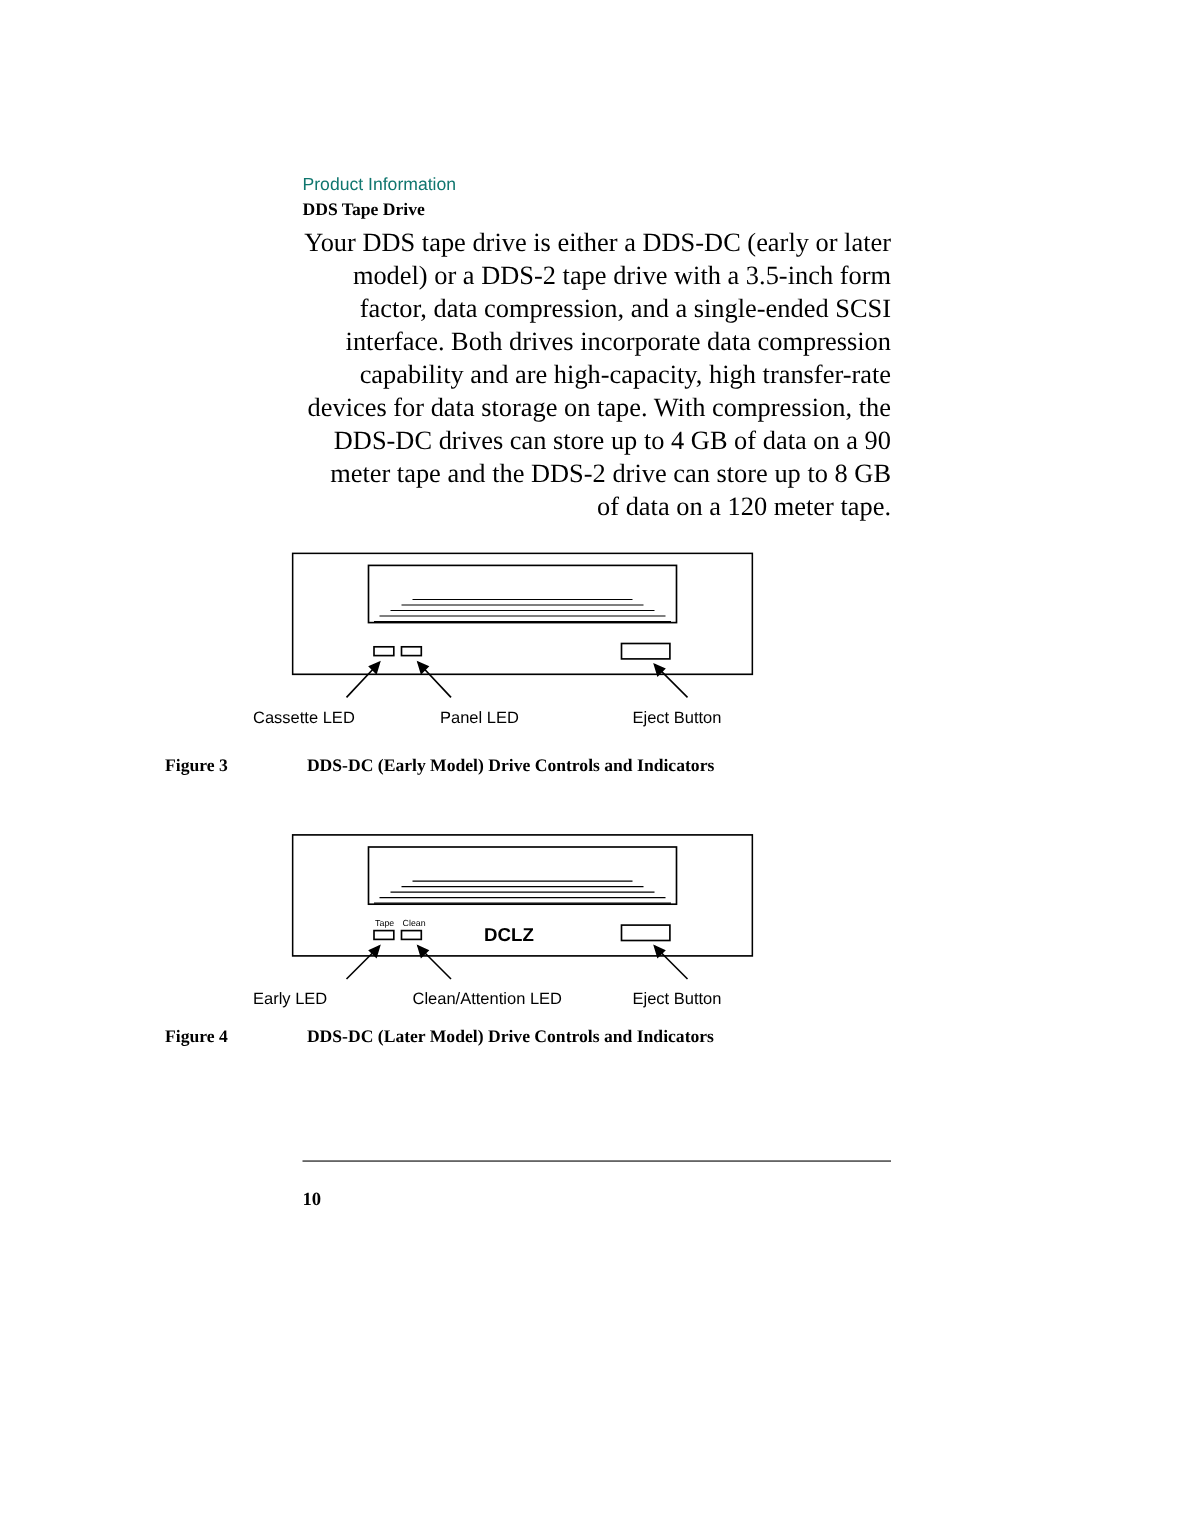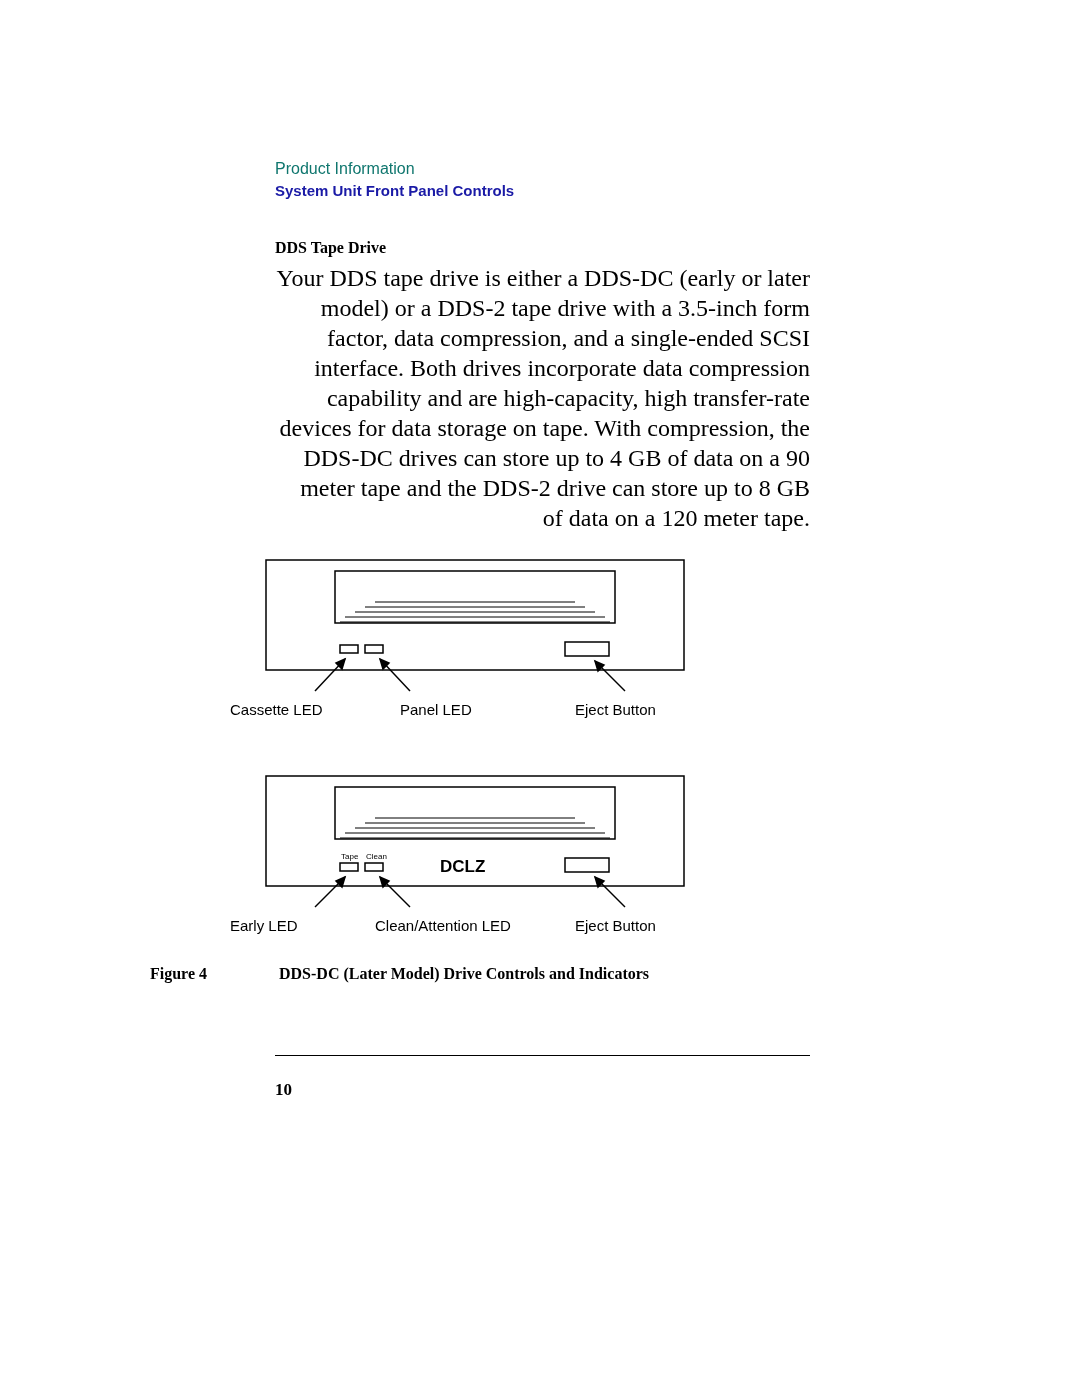--- a/index.html
+++ b/index.html
@@ -76,21 +76,20 @@
     font-size: 17px;
   }
 
   svg { display: block; }
 </style>
 </head>
 <body>
 
 <div class="page">
   <div class="product-info">Product Information</div>
-  <div class="section-title">System Unit Front Panel Controls</div>
 
   <div class="subhead">DDS Tape Drive</div>
   <p class="body-text">Your DDS tape drive is either a DDS-DC (early or later model) or a DDS-2 tape drive with a 3.5-inch form factor, data compression, and a single-ended SCSI interface. Both drives incorporate data compression capability and are high-capacity, high transfer-rate devices for data storage on tape. With compression, the DDS-DC drives can store up to 4 GB of data on a 90 meter tape and  the DDS-2 drive can store up to 8 GB of data on a 120 meter tape.</p>
 
   <div style="margin-top:26px;">
     <svg width="420" height="140" viewBox="0 0 420 140" style="margin-left:-10px;">
 
       <rect x="1" y="1" width="418" height="110" fill="none" stroke="#000" stroke-width="1.5"></rect>
 
       <rect x="70" y="12" width="280" height="52" fill="none" stroke="#000" stroke-width="1.5"></rect>
@@ -115,20 +114,26 @@
         <polygon points="330,102 333,112 339,106"></polygon>
       </g>
     </svg>
     <div class="labels-row" style="width:440px; margin-left:-45px;">
       <span style="left:0;">Cassette LED</span>
       <span style="left:170px;">Panel LED</span>
       <span style="left:345px;">Eject Button</span>
     </div>
   </div>
 
+  <div class="figure-row" style="margin-top:22px;">
+    <span class="figure-label">
+      <span class="fignum">Figure 3</span>
+      <span>DDS-DC (Early Model) Drive Controls and Indicators</span>
+    </span>
+  </div>
 
   <div style="margin-top:52px;">
     <svg width="420" height="140" viewBox="0 0 420 140" style="margin-left:-10px;">
       <rect x="1" y="1" width="418" height="110" fill="none" stroke="#000" stroke-width="1.5"></rect>
       <rect x="70" y="12" width="280" height="52" fill="none" stroke="#000" stroke-width="1.5"></rect>
       <line x1="80" y1="58" x2="340" y2="58" stroke="#000" stroke-width="1"></line>
       <line x1="90" y1="53" x2="330" y2="53" stroke="#000" stroke-width="1"></line>
       <line x1="100" y1="48" x2="320" y2="48" stroke="#000" stroke-width="1"></line>
       <line x1="110" y1="43" x2="310" y2="43" stroke="#000" stroke-width="1"></line>
       <line x1="75" y1="63" x2="345" y2="63" stroke="#000" stroke-width="1"></line>
@@ -149,21 +154,21 @@
         <polygon points="330,102 333,112 339,106"></polygon>
       </g>
     </svg>
     <div class="labels-row" style="width:440px; margin-left:-45px;">
       <span style="left:0;">Early LED</span>
       <span style="left:145px;">Clean/Attention LED</span>
       <span style="left:345px;">Eject Button</span>
     </div>
   </div>
 
-  <div class="figure-row" style="margin-top:26px;">
+  <div class="figure-row" style="margin-top:12px;">
     <span class="figure-label">
       <span class="fignum">Figure 4</span>
       <span>DDS-DC (Later Model) Drive Controls and Indicators</span>
     </span>
   </div>
 </div>
 
 <div class="page-footer">
   <span>10</span>
 </div>

